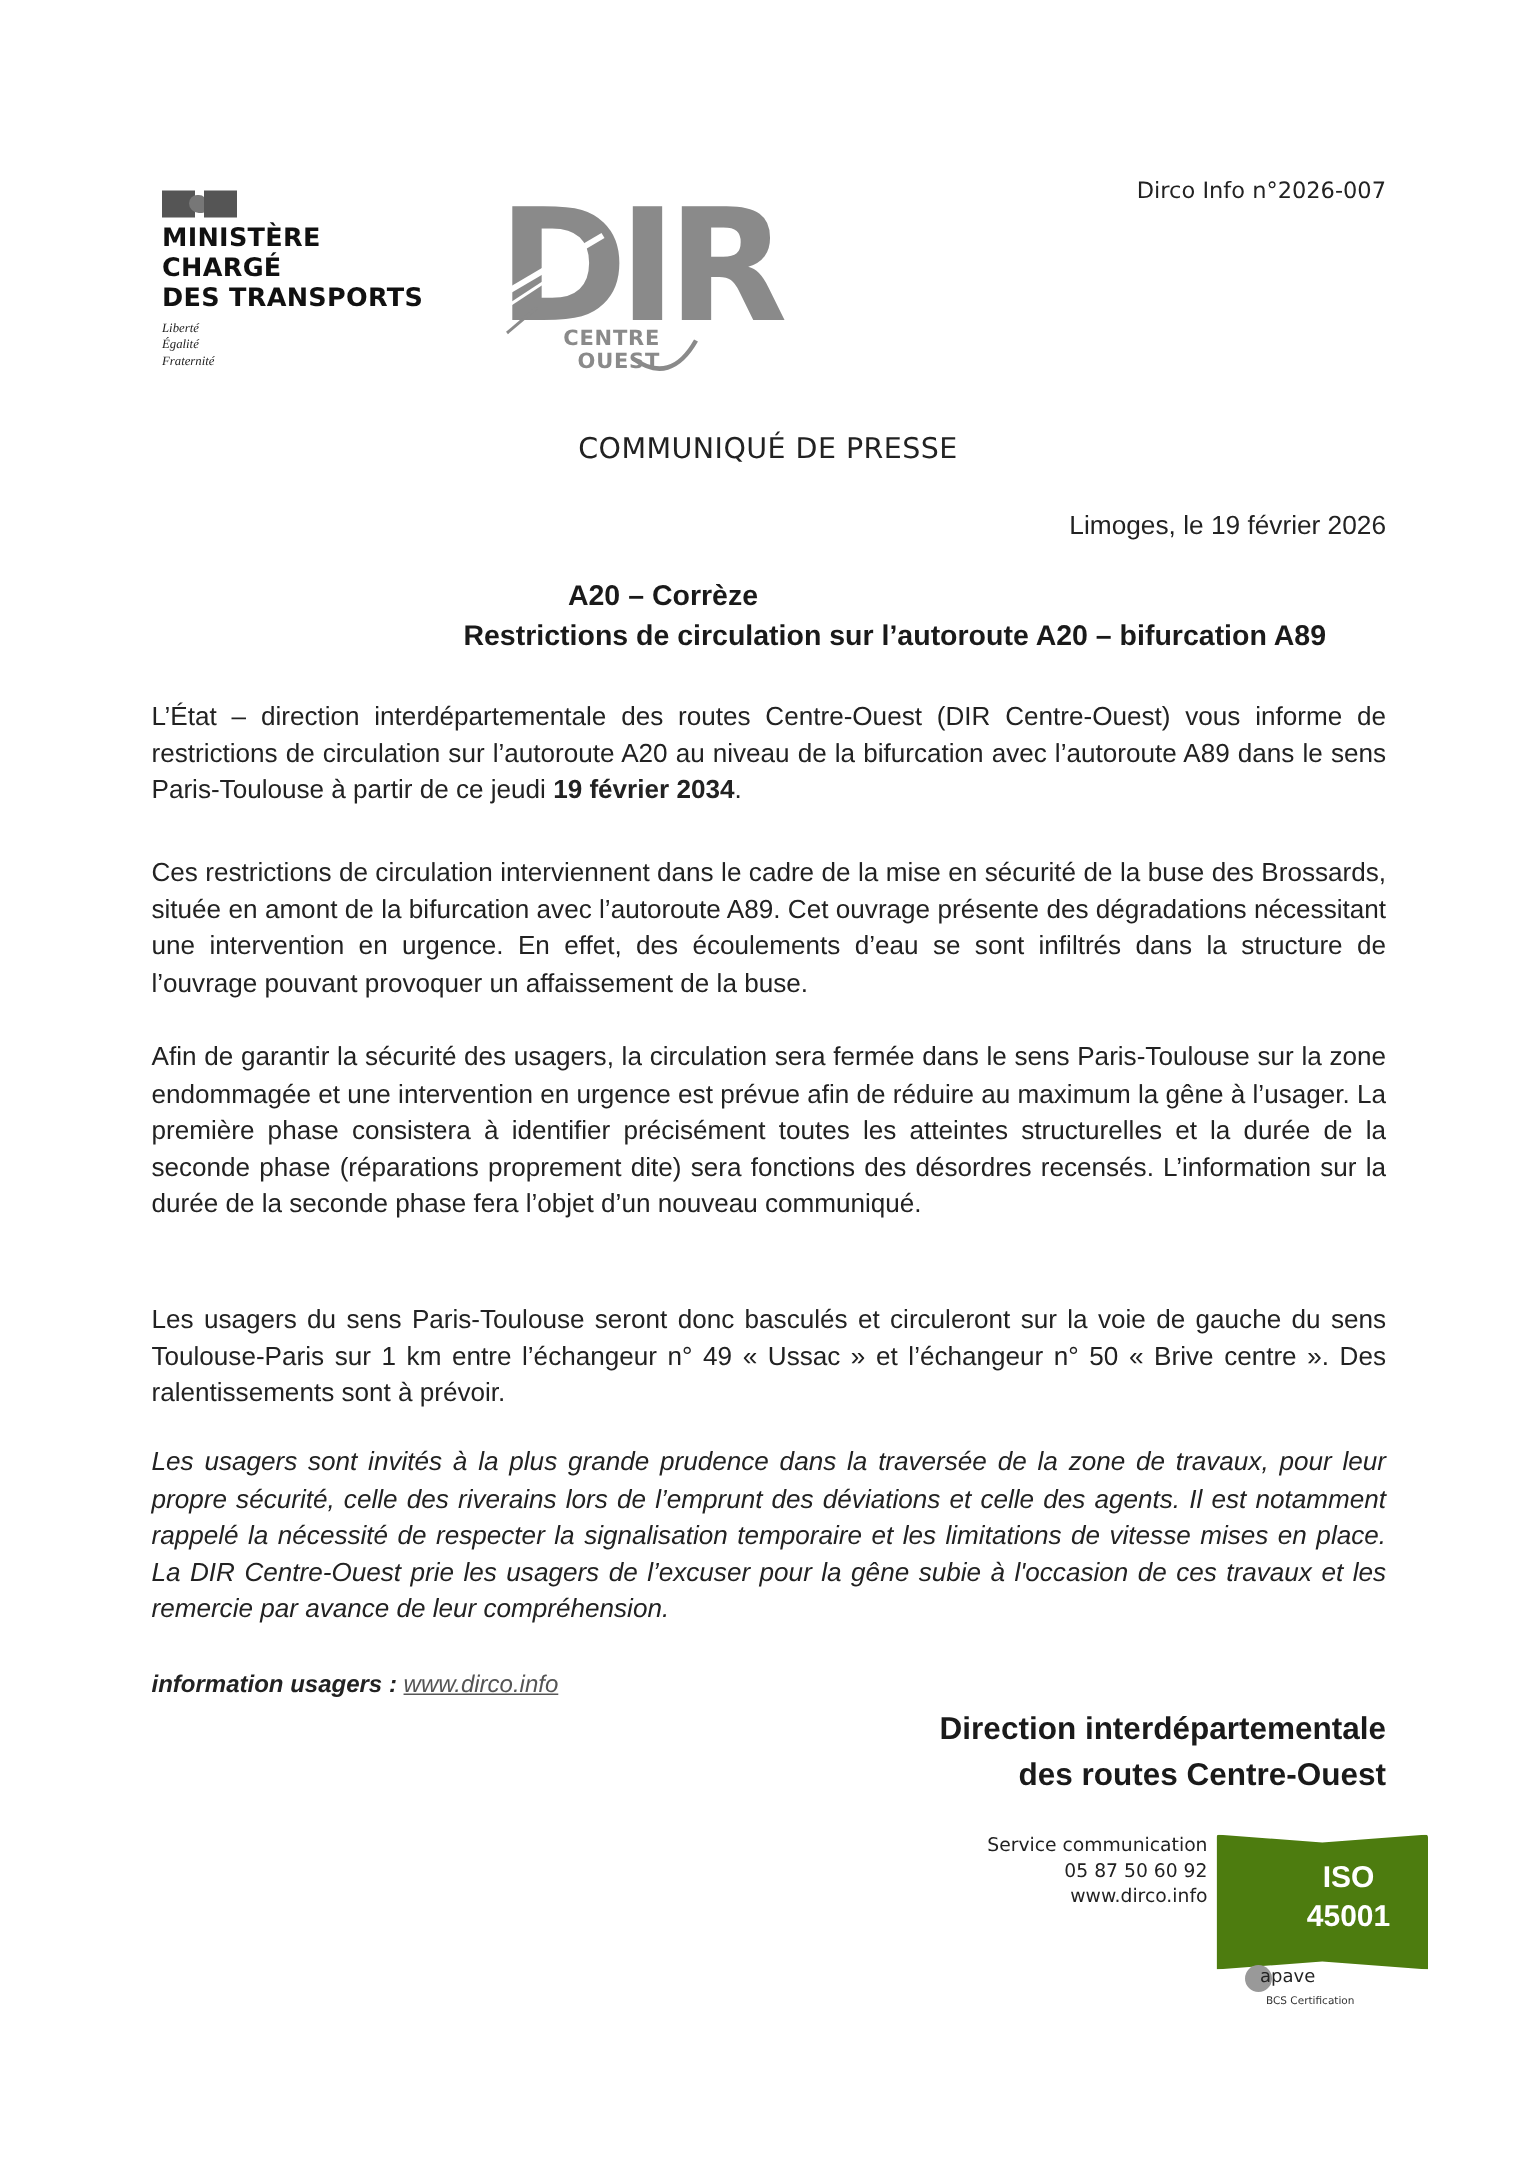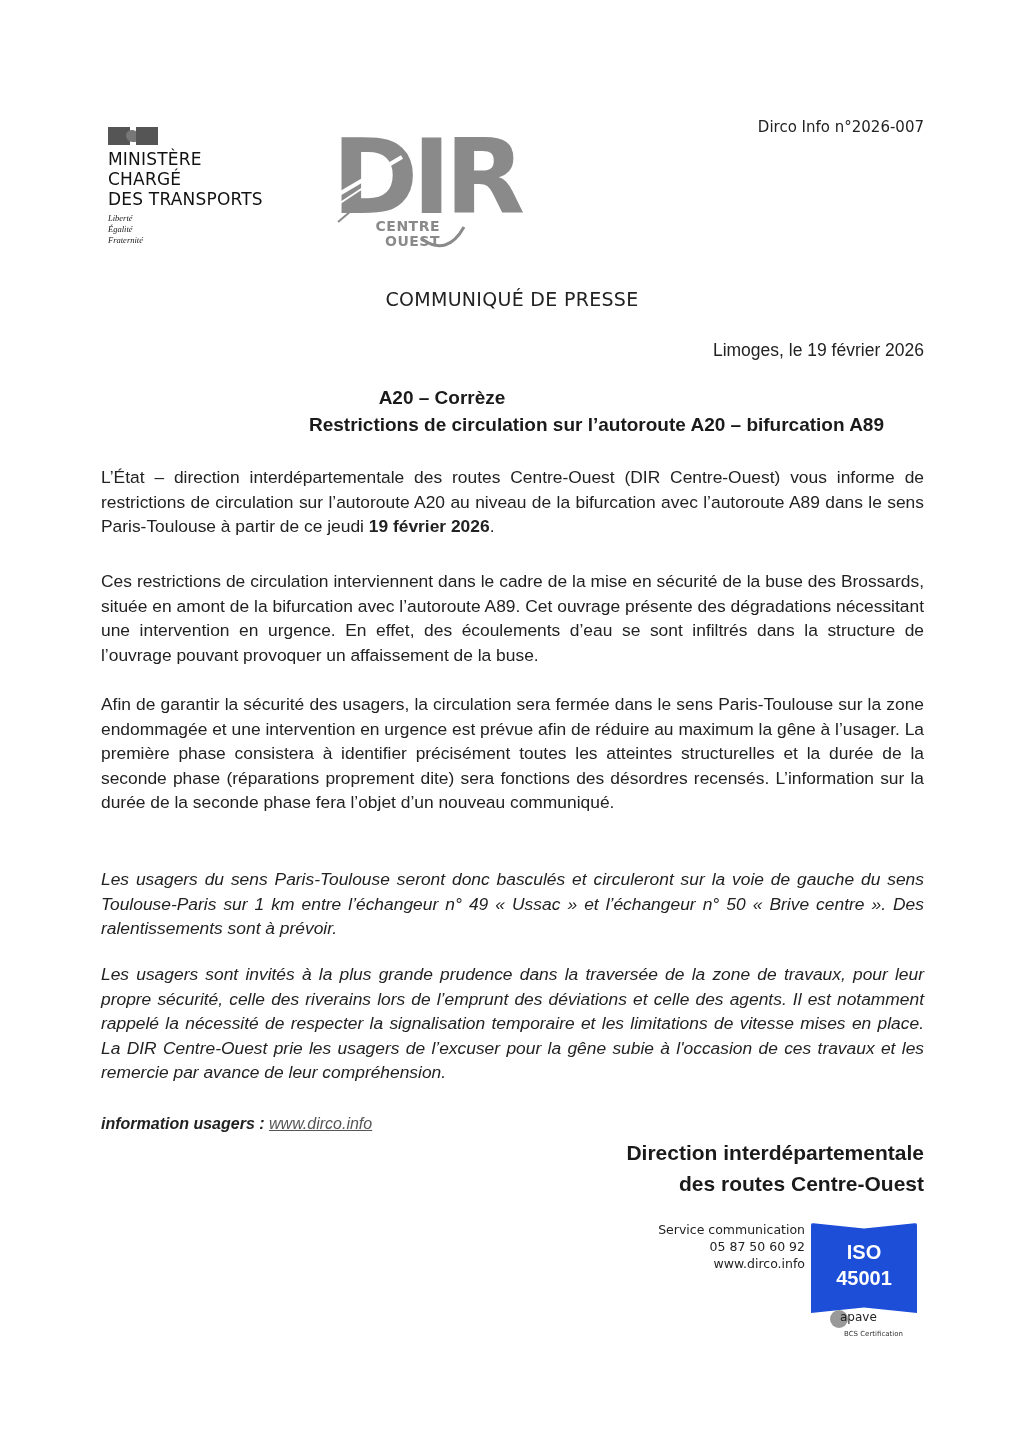--- a/index.html
+++ b/index.html
@@ -9,21 +9,21 @@
       color: #1a1a1a;
     }
     .abs { position: absolute; }
 
     
     .ministry { left: 108px; top: 127px; }
     .flag { width: 50px; height: 18px; position: relative; margin-bottom: 4px; }
     .flag .l { position: absolute; left: 0; top: 0; width: 22px; height: 18px; background: #555; }
     .flag .r { position: absolute; left: 28px; top: 0; width: 22px; height: 18px; background: #555; }
     .flag .m { position: absolute; left: 18px; top: 3px; width: 12px; height: 12px; border-radius: 50% 50% 30% 60%; background: #777; }
-    .ministry-name { font-family: "DejaVu Sans", sans-serif; font-weight: normal; font-size: 17px; line-height: 20px; letter-spacing: 0.2px; color: #111; }
+    .ministry-name { font-family: "DejaVu Sans", sans-serif; font-weight: bold; font-size: 17px; line-height: 20px; letter-spacing: 0.2px; color: #111; }
     .motto { font-family: "Liberation Serif", serif; font-style: italic; font-size: 8.5px; line-height: 11px; margin-top: 4px; color: #222; }
 
     
     .dir-logo { left: 332px; top: 127px; width: 180px; height: 130px; }
     .dir-letters { position: absolute; left: 0; top: 0; font-family: "DejaVu Sans", sans-serif; font-weight: bold; font-size: 104px; line-height: 100px; color: #8a8a8a; letter-spacing: -6px; }
     .dir-sub { position: absolute; left: 0; top: 92px; font-family: "DejaVu Sans", sans-serif; font-weight: bold; font-size: 14px; line-height: 15px; color: #8a8a8a; text-align: right; width: 72px; letter-spacing: 0.5px; margin-left: 36px; }
     .dir-swoosh { position: absolute; left: 0; top: 0; }
 
     .ref { right: 100px; top: 118px; font-family: "DejaVu Sans", sans-serif; font-size: 15px; color: #222; }
 
@@ -34,34 +34,34 @@
     .h1 { top: 387px; }
     .h2 { top: 414px; text-align: right; }
 
     .para {
       left: 101px; width: 823px; font-size: 17.4px; line-height: 24.5px; text-align: justify; color: #222;
     }
     .para b { font-weight: bold; }
     .p1 { top: 465px; }
     .p2 { top: 569px; }
     .p3 { top: 692px; }
-    .p4 { top: 867px; font-style: italic; }
+    .p4 { top: 867px; }
     .p5 { top: 962px; font-style: italic; }
 
     .info { left: 101px; top: 1115px; font-size: 16px; font-style: italic; font-weight: bold; color: #222; }
     .info a { font-weight: normal; color: #555; text-decoration: underline; }
 
     .sign { right: 100px; text-align: right; font-weight: bold; font-size: 21px; color: #1a1a1a; }
     .s1 { top: 1141px; text-align: right; }
     .s2 { top: 1172px; }
 
     .contact { right: 219px; top: 1221px; text-align: right; font-family: "DejaVu Sans", sans-serif; font-size: 12.5px; line-height: 17px; color: #222; }
     .contact .mail { color: #555; text-decoration: underline; font-size: 12.8px; }
 
-    .iso { left: 811px; top: 1223px; width: 106px; height: 90px; background: #1d4ed8; color: #fff; text-align: center; font-weight: bold; font-size: 20px; line-height: 26px; border-radius: 2px 2px 0 0; clip-path: polygon(0 0, 50% 6%, 100% 0, 100% 100%, 50% 94%, 0 100%); }
+    .iso { left: 811px; top: 1223px; width: 106px; height: 90px; background: #4d7c0f; color: #fff; text-align: center; font-weight: bold; font-size: 20px; line-height: 26px; border-radius: 2px 2px 0 0; clip-path: polygon(0 0, 50% 6%, 100% 0, 100% 100%, 50% 94%, 0 100%); padding-left: 35px; }
     .iso .t1 { padding-top: 16px; }
     .apave { left: 830px; top: 1308px; width: 90px; height: 36px; }
     .apave .circ { position: absolute; left: 0; top: 2px; width: 18px; height: 18px; border-radius: 50%; background: #999; }
     .apave .name { position: absolute; left: 10px; top: 2px; font-family: "DejaVu Sans", sans-serif; font-size: 12px; color: #222; }
     .apave .cert { position: absolute; left: 14px; top: 22px; font-family: "DejaVu Sans", sans-serif; font-size: 7px; color: #333; white-space: nowrap; }
   </style>
 </head>
 <body>
 
 <div class="abs ministry">
@@ -96,21 +96,21 @@
 
 <div class="abs ref">Dirco Info n°2026-007</div>
 
 <div class="abs press-title">COMMUNIQUÉ DE PRESSE</div>
 
 <div class="abs date">Limoges, le 19 février 2026</div>
 
 <div class="abs headline h1">A20 – Corrèze</div>
 <div class="abs headline h2">Restrictions de circulation sur l’autoroute A20 – bifurcation A89</div>
 
-<div class="abs para p1"><span>L’État – direction interdépartementale des routes Centre-Ouest (DIR Centre-Ouest) vous informe de restrictions de circulation sur l’autoroute A20 au niveau de la bifurcation avec l’autoroute A89 dans le sens Paris-Toulouse à partir de ce jeudi </span><b>19 février 2026</b><span>.</span></div>
+<div class="abs para p1"><span>L’État – direction interdépartementale des routes Centre-Ouest (DIR Centre-Ouest) vous informe de restrictions de circulation sur l’autoroute A20 au niveau de la bifurcation avec l’autoroute A89 dans le sens Paris-Toulouse à partir de ce jeudi </span><b>19 février 2034</b><span>.</span></div>
 
 <div class="abs para p2">Ces restrictions de circulation interviennent dans le cadre de la mise en sécurité de la buse des Brossards, située en amont de la bifurcation avec l’autoroute A89. Cet ouvrage présente des dégradations nécessitant une intervention en urgence. En effet, des écoulements d’eau se sont infiltrés dans la structure de l’ouvrage pouvant provoquer un affaissement de la buse.</div>
 
 <div class="abs para p3">Afin de garantir la sécurité des usagers, la circulation sera fermée dans le sens Paris-Toulouse sur la zone endommagée et une intervention en urgence est prévue afin de réduire au maximum la gêne à l’usager. La première phase consistera à identifier précisément toutes les atteintes structurelles et la durée de la seconde phase (réparations proprement dite) sera fonctions des désordres recensés. L’information sur la durée de la seconde phase fera l’objet d’un nouveau communiqué.</div>
 
 <div class="abs para p4">Les usagers du sens Paris-Toulouse seront donc basculés et circuleront sur la voie de gauche du sens Toulouse-Paris sur 1 km entre l’échangeur n° 49 « Ussac » et l’échangeur n° 50 « Brive centre ». Des ralentissements sont à prévoir.</div>
 
 <div class="abs para p5">Les usagers sont invités à la plus grande prudence dans la traversée de la zone de travaux, pour leur propre sécurité, celle des riverains lors de l’emprunt des déviations et celle des agents. Il est notamment rappelé la nécessité de respecter la signalisation temporaire et les limitations de vitesse mises en place. La DIR Centre-Ouest prie les usagers de l’excuser pour la gêne subie à l'occasion de ces travaux et les remercie par avance de leur compréhension.</div>
 
 <div class="abs info">

